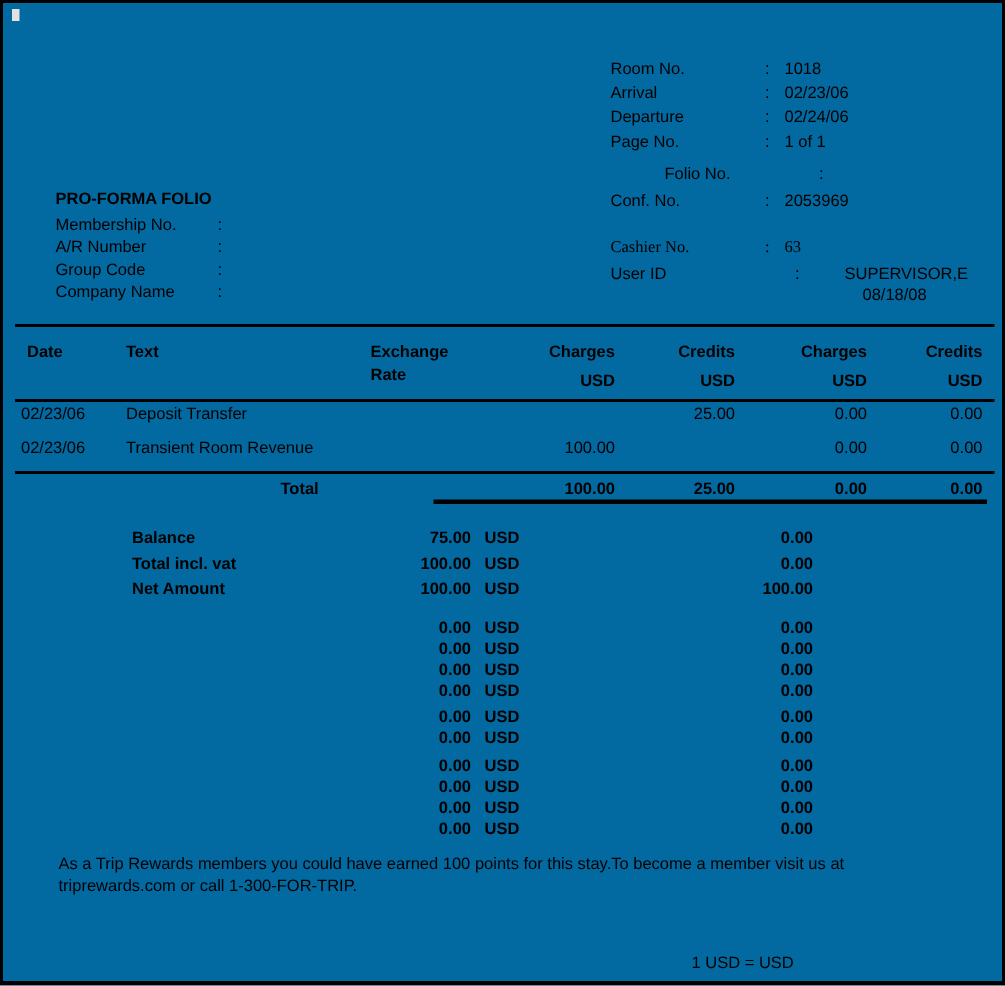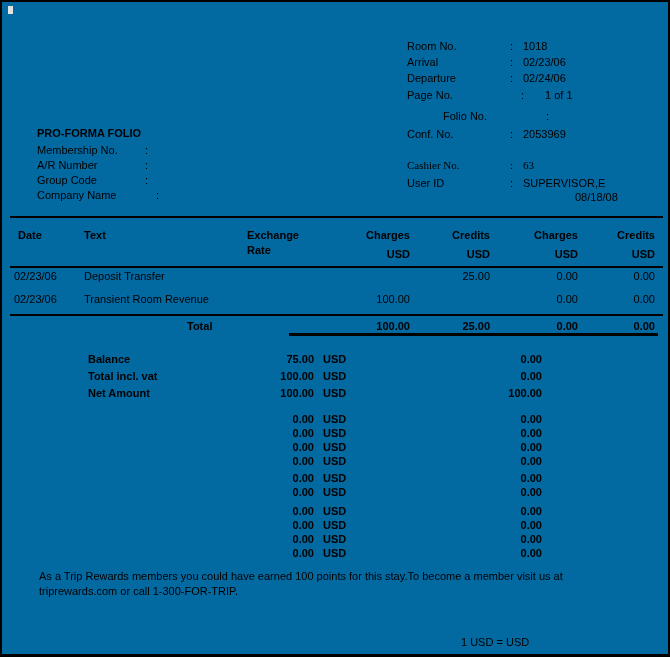--- a/index.html
+++ b/index.html
@@ -24,25 +24,25 @@
   .num { text-align:right; width:80px; }
 
   
   .artifact { position:absolute; left:6px; top:4px; width:5px; height:8px; background:#e2e2e2; }
 
   
   .info-right { position:absolute; left:405px; top:38px; width:255px; }
   .irow { display:flex; height:13px; }
   .irow:nth-child(2) { margin-top:3px; }
   .irow:nth-child(3) { margin-top:3px; }
-  .irow:nth-child(4) { margin-top:4px;gap:11px; }
+  .irow:nth-child(4) { margin-top:4px; }
   .irow:nth-child(5) { margin-top:8px;margin-left:36px; }
   .irow:nth-child(6) { margin-top:5px; }
   .irow:nth-child(7) { margin-top:18px;font-family:Liberation Serif, serif; }
-  .irow:nth-child(8) { margin-top:5px; }
+  .irow:nth-child(8) { margin-top:5px;gap:20px; }
   .info-right .ilbl { width:103px; }
   .isep { width:13px; }
 
   
   .doc-title { position:absolute; left:35px; top:125px; }
   .info-left { position:absolute; left:35px; top:142px; width:260px; }
   .info-left .irow:nth-child(2),
   .info-left .irow:nth-child(3),
   .info-left .irow:nth-child(4) { margin-top:2px; }
   .info-left .ilbl { width:108px; }

